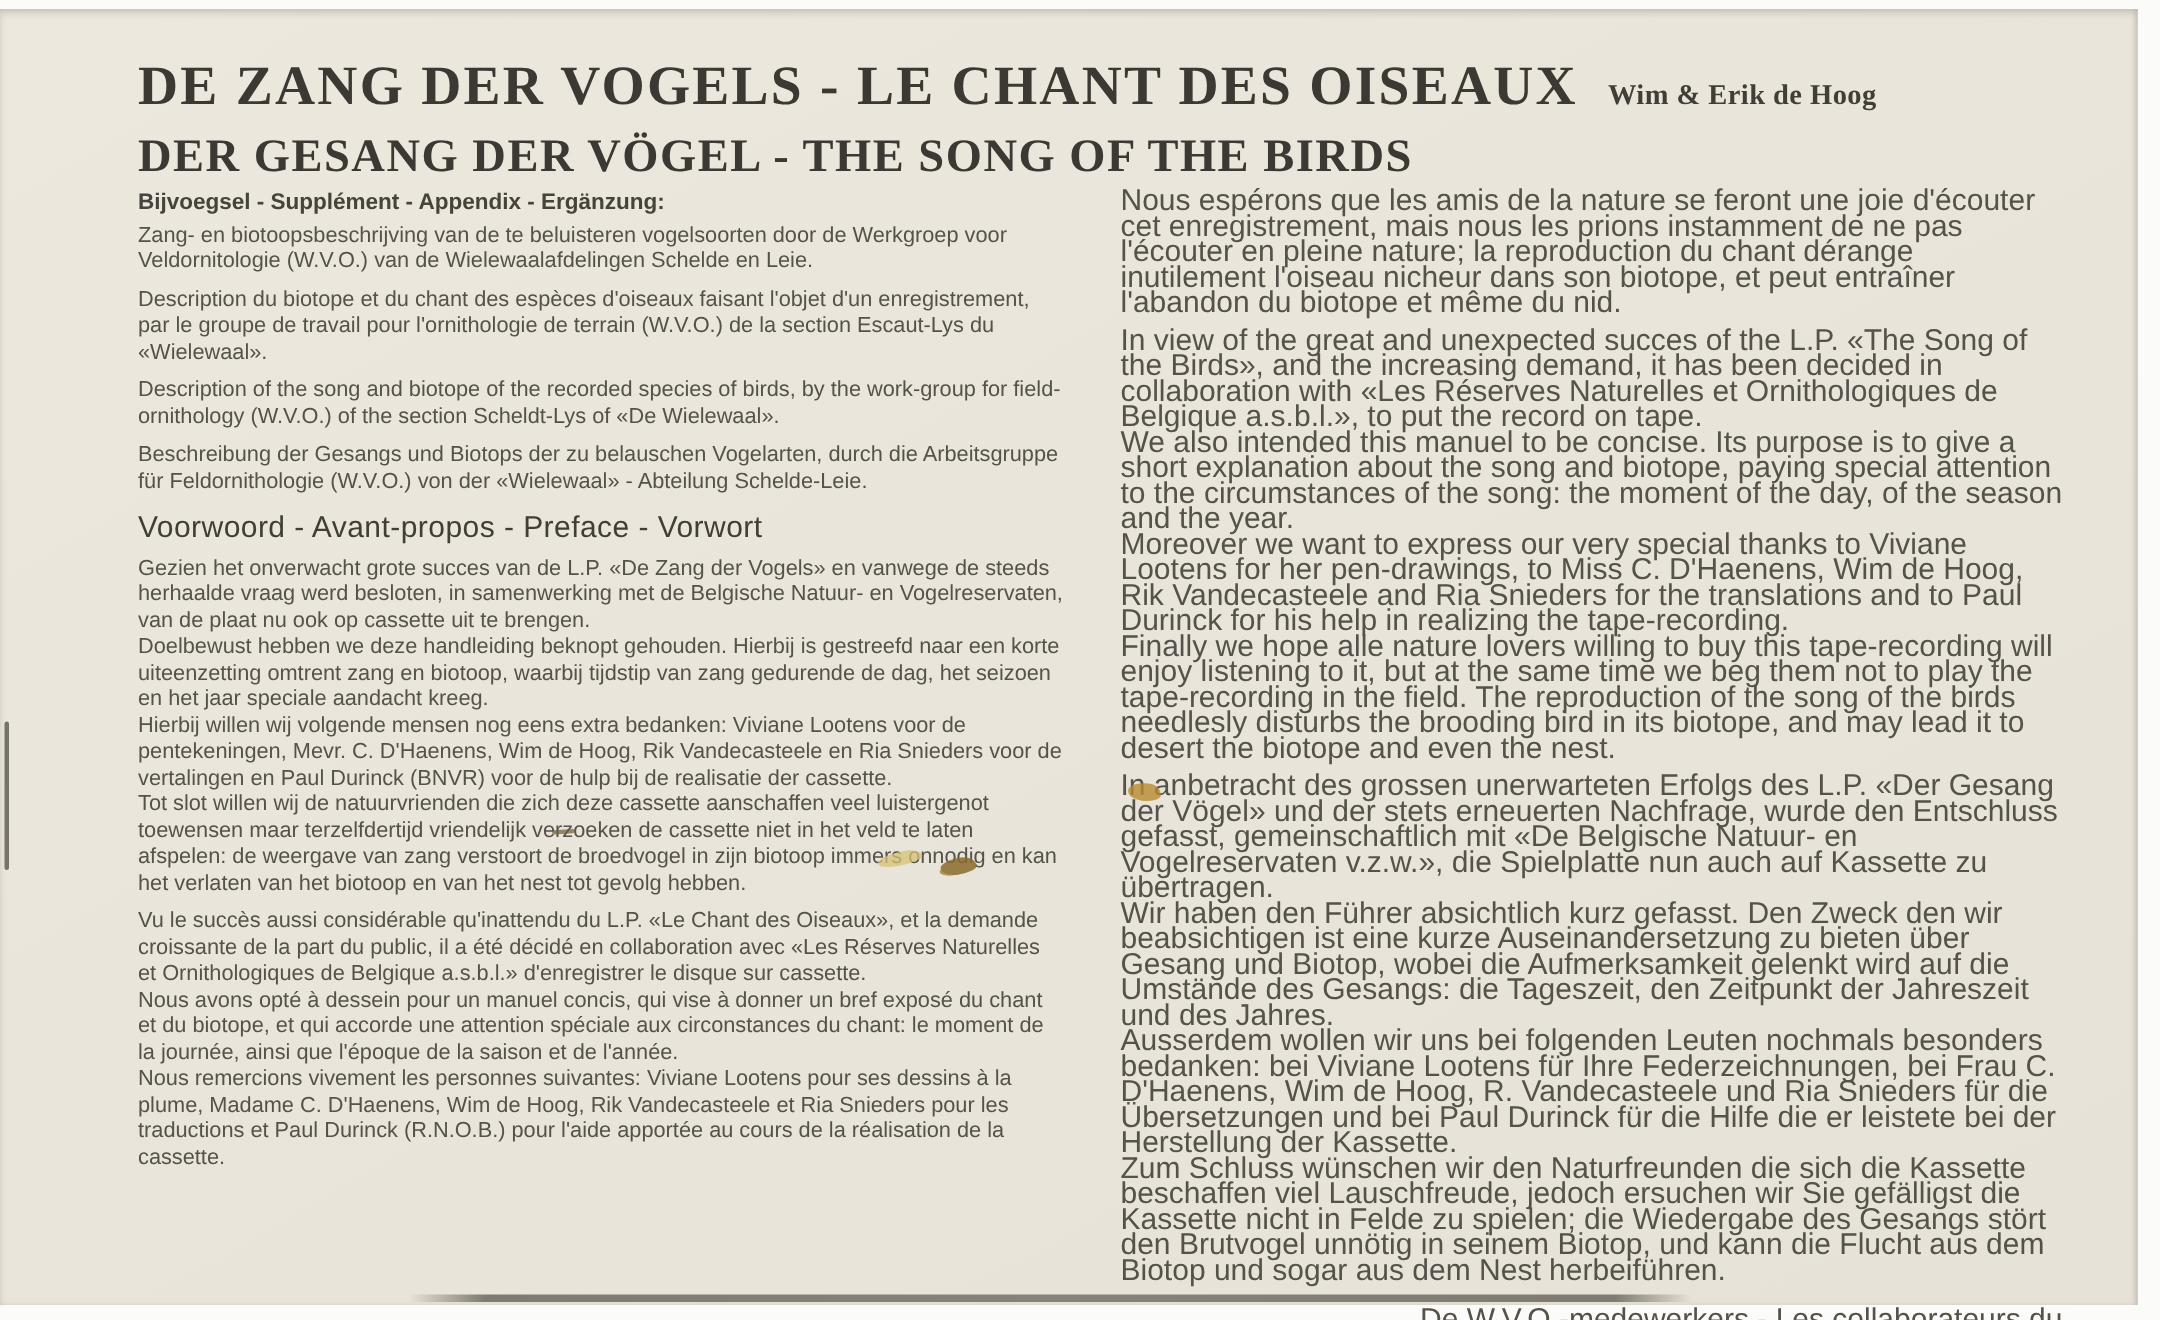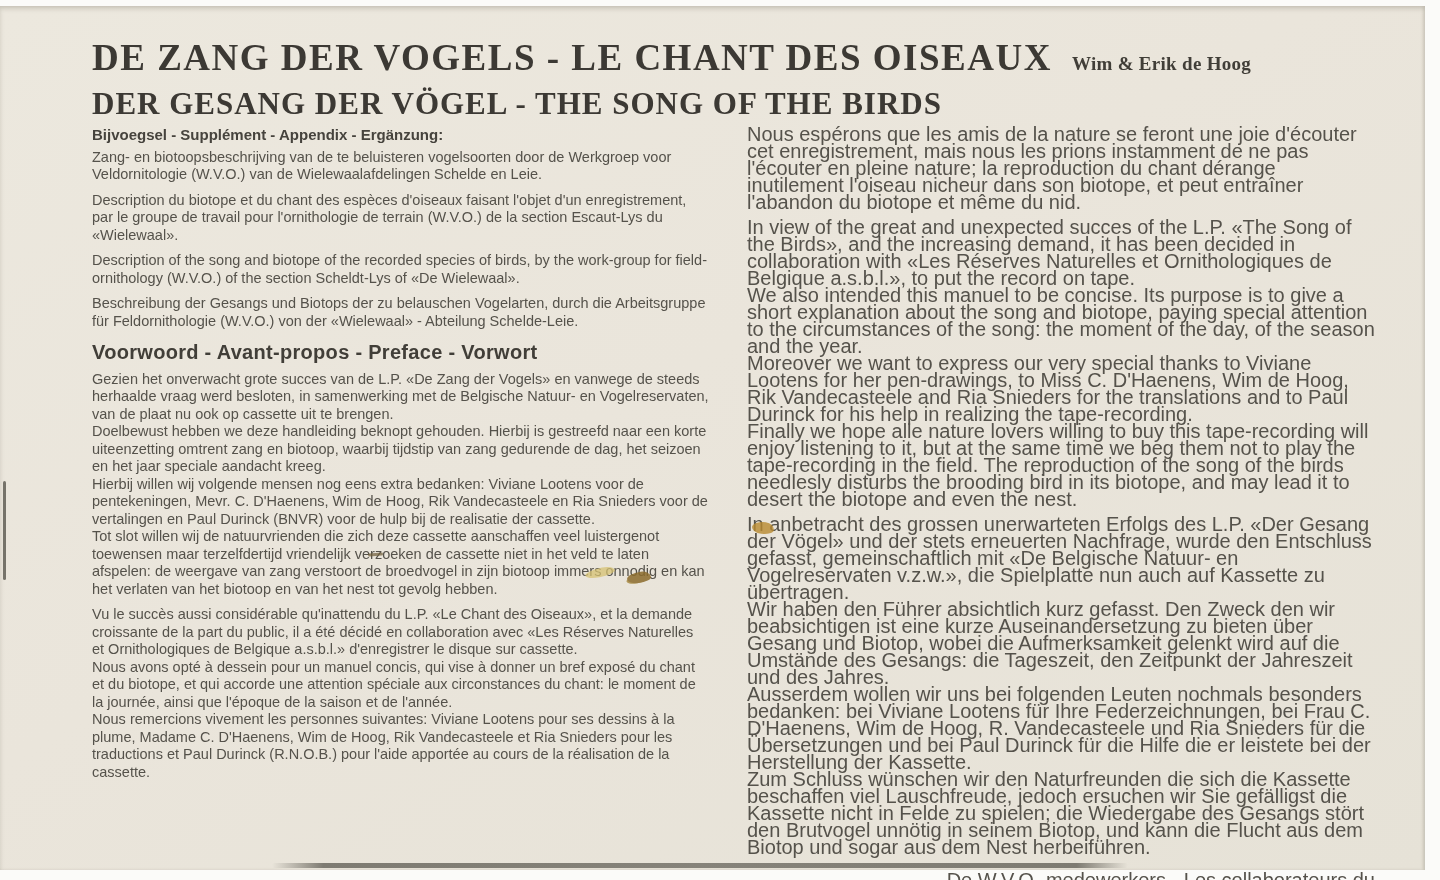--- a/index.html
+++ b/index.html
@@ -30,21 +30,21 @@
   }
   
   .col{position:absolute;top:120px;font-size:14.5px;line-height:17.5px;color:#55524b;}
   .col-left{left:92px;width:617px;}
   .col-right{left:747px;width:628px;font-size:20px;line-height:17px;}
   .col p{margin:0;}
   .gap{margin-bottom:8px !important;}
   .bold{font-weight:bold;color:#484540;}
   .appendix-h{font-weight:bold;font-size:15px;color:#46433d;margin-bottom:5px !important;}
   .preface-h{
-    font-weight:bold;font-size:20px;color:#413e38;letter-spacing:.3px;
+    font-weight:normal;font-size:20px;color:#413e38;letter-spacing:.3px;
     margin-top:14px !important;margin-bottom:9px !important;
   }
   .credits{margin-top:15px;margin-left:170px;width:458px;text-align:center;color:#55524b;}
   .credits .cl{line-height:18px;text-align:right;}
   .names{display:inline-block;text-align:right;margin-top:5px;margin-left:56px;}
   .names div{line-height:19px;}
   
   .edge-line{position:absolute;left:3px;top:481px;width:3px;height:99px;background:#59564e;border-radius:2px;opacity:.8;}
   .bottom-strip{
     position:absolute;left:272px;top:863px;width:856px;height:5px;

